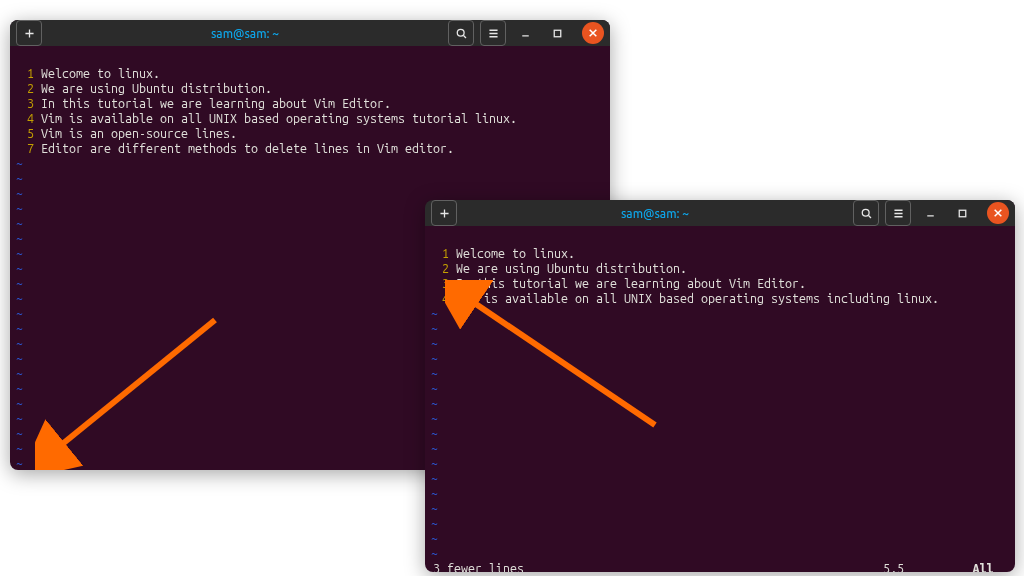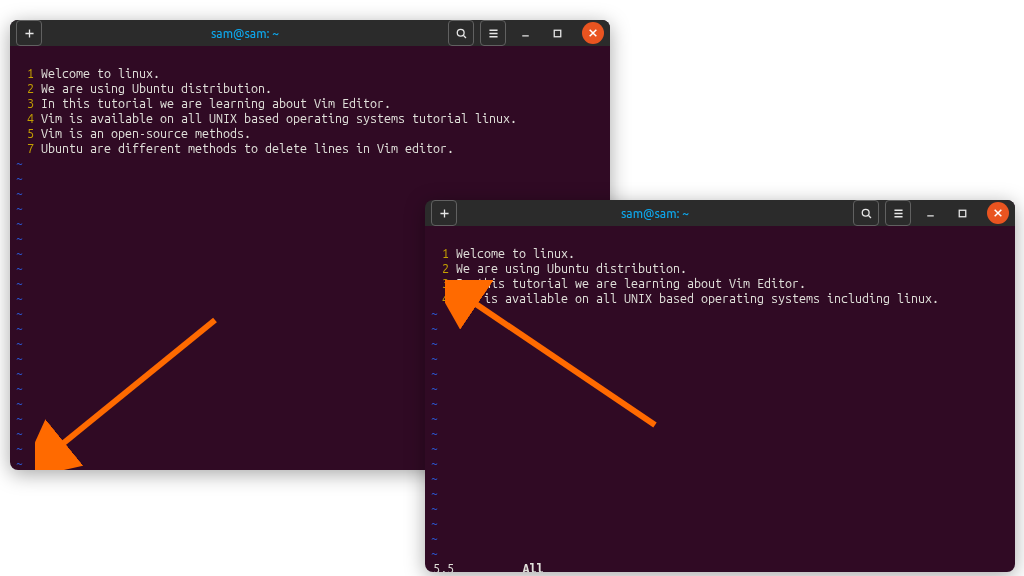--- a/index.html
+++ b/index.html
@@ -135,22 +135,22 @@
           <path d="M2 2l8 8M10 2l-8 8"></path>
         </svg>
     </div>
   </div>
   <div class="term-body">
     <div class="lines" id="lines0">
         <div class="line"><span class="num">1</span> <span class="txt">Welcome to linux.</span></div>
         <div class="line"><span class="num">2</span> <span class="txt">We are using Ubuntu distribution.</span></div>
         <div class="line"><span class="num">3</span> <span class="txt">In this tutorial we are learning about Vim Editor.</span></div>
         <div class="line"><span class="num">4</span> <span class="txt">Vim is available on all UNIX based operating systems tutorial linux.</span></div>
-        <div class="line"><span class="num">5</span> <span class="txt">Vim is an open-source methods.</span></div>
-        <div class="line"><span class="num">7</span> <span class="txt">Ubuntu are different methods to delete lines in Vim editor.</span></div>
+        <div class="line"><span class="num">5</span> <span class="txt">Vim is an open-source lines.</span></div>
+        <div class="line"><span class="num">7</span> <span class="txt">Editor are different methods to delete lines in Vim editor.</span></div>
       </div>
     <div class="tildes" id="tildes0">
         <div class="line tilde">~</div>
         <div class="line tilde">~</div>
         <div class="line tilde">~</div>
         <div class="line tilde">~</div>
         <div class="line tilde">~</div>
         <div class="line tilde">~</div>
         <div class="line tilde">~</div>
         <div class="line tilde">~</div>
@@ -227,20 +227,21 @@
         <div class="line tilde">~</div>
         <div class="line tilde">~</div>
         <div class="line tilde">~</div>
         <div class="line tilde">~</div>
         <div class="line tilde">~</div>
         <div class="line tilde">~</div>
         <div class="line tilde">~</div>
         <div class="line tilde">~</div>
       </div>
     <div class="statusbar">
+      <span class="left">3 fewer lines</span>
       <span class="mid">5,5</span>
       <span class="right">All</span>
     </div>
   </div>
 </div>
 
 <svg class="arrow" style="left:35px; top:310px;" width="200" height="160" viewBox="0 0 200 160">
   <defs>
     <marker id="ah1" markerWidth="10" markerHeight="10" refX="2" refY="5" orient="auto">
       <path d="M0 0 L10 5 L0 10 Z" fill="#ff6a00"></path>

